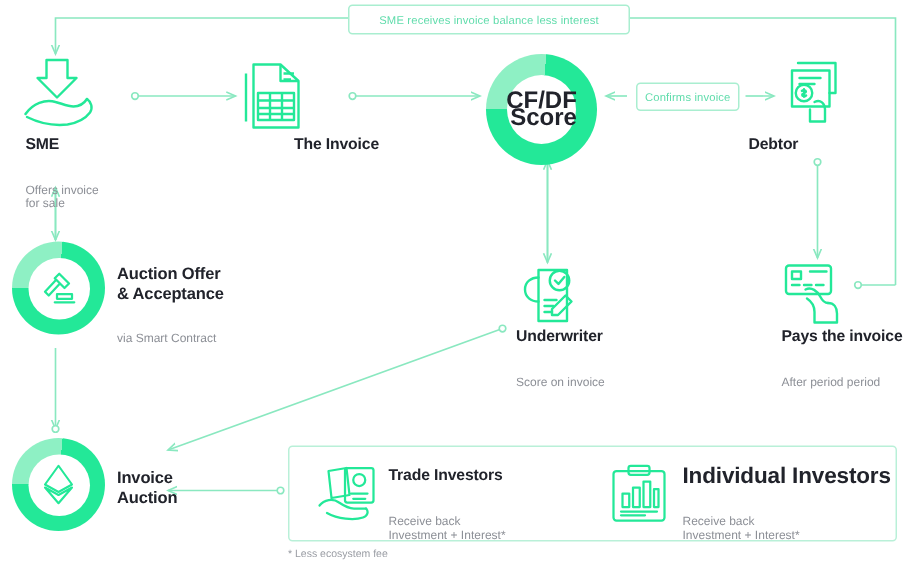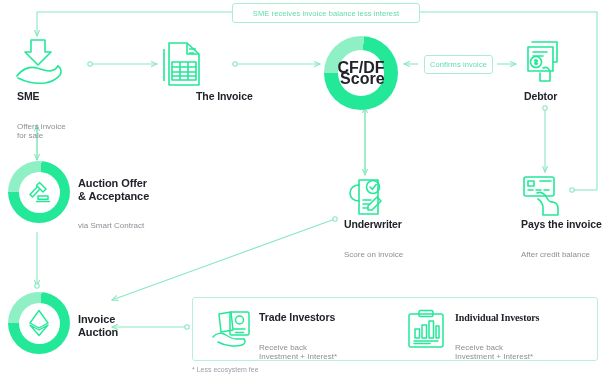--- a/index.html
+++ b/index.html
@@ -130,21 +130,21 @@
       <g fill="none" stroke="#23e898" stroke-width="1.6" stroke-linejoin="round" stroke-linecap="round">
         <path d="M9,4 L34,4 L34,24 L30,24"></path>
         <path d="M5,9 L30,9 L30,33 L5,33 Z"></path>
         <path d="M10,14 L24,14 M10,18 L20,18"></path>
         <circle cx="13" cy="24" r="5.5"></circle>
         <path d="M13,21.5 L13,26.5 M11.6,22.6 C12.4,21.8 14.1,21.9 14.3,23 C14.5,24.3 11.7,23.9 11.8,25.2 C11.9,26.3 13.7,26.4 14.4,25.6"></path>
         <path d="M20,30 C24,28 27,31 27,35 L27,43 L17,43 L17,35"></path>
       </g>
     </svg>
   </div>
-  <div class="label" style="left:524px;top:91px;">
+  <div class="label" style="left:499px;top:91px;">
     <div class="title">Debtor</div>
   </div>
 
   <div class="donut" style="left:8px;top:161px;width:62px;height:62px;">
     <div class="hole" style="width:41px;height:41px;">
       <svg width="26" height="26" viewBox="0 0 26 26">
         <g fill="none" stroke="#23e898" stroke-width="1.5" stroke-linejoin="round" stroke-linecap="round">
           <path d="M13.5,3.5 L20,10 L17,13 L10.5,6.5 Z"></path>
           <path d="M11,8 L4,15.5 L6.5,18 L13.5,10.5"></path>
           <rect x="12" y="17" width="10" height="3.2"></rect>
@@ -182,21 +182,21 @@
         <rect x="3" y="4" width="30" height="19" rx="2"></rect>
         <rect x="7" y="8" width="6" height="5"></rect>
         <path d="M19,8 L30,8 M7,17 L12,17 M15,17 L20,17 M23,17 L28,17"></path>
         <path d="M16,20 C20,18 24,21 26,25 C27,27 29,29 31,29"></path>
         <path d="M31,29 C35,29 37,32 37,36 L37,42 L22,42 L22,35 C22,31 20,28 17,26"></path>
       </g>
     </svg>
   </div>
   <div class="label" style="left:521px;top:219px;">
     <div class="title">Pays the invoice</div>
-    <div class="sub">After credit balance</div>
+    <div class="sub">After period period</div>
   </div>
 
   <div class="donut" style="left:8px;top:292px;width:62px;height:62px;">
     <div class="hole" style="width:41px;height:41px;">
       <svg width="22" height="28" viewBox="0 0 22 28">
         <g fill="none" stroke="#23e898" stroke-width="1.4" stroke-linejoin="round">
           <path d="M11,1.5 L20,14 L11,19 L2,14 Z"></path>
           <path d="M2,16 L11,21 L20,16 L11,26.5 Z"></path>
         </g>
       </svg>
@@ -234,21 +234,21 @@
           <rect x="13" y="1.5" width="14" height="6" rx="1.5"></rect>
           <rect x="9" y="20" width="4.5" height="9"></rect>
           <rect x="16" y="16" width="4.5" height="13"></rect>
           <rect x="23" y="12" width="4.5" height="17"></rect>
           <rect x="30" y="17" width="3" height="12"></rect>
           <path d="M8,32 L32,32 M8,34.5 L24,34.5"></path>
         </g>
       </svg>
     </div>
     <div class="label" style="left:262px;top:14px;">
-      <div class="title" style="font-size:10px;font-family:Liberation Serif, serif;">Individual Investors</div>
+      <div class="title" style="font-size:15px;">Individual Investors</div>
       <div class="sub">Receive back</div>
       <div class="sub" style="margin-top:0;">Investment + Interest*</div>
     </div>
   </div>
 
   <div class="foot" style="left:192px;top:366px;">* Less ecosystem fee</div>
 
 </div>
 
 </body></html>

